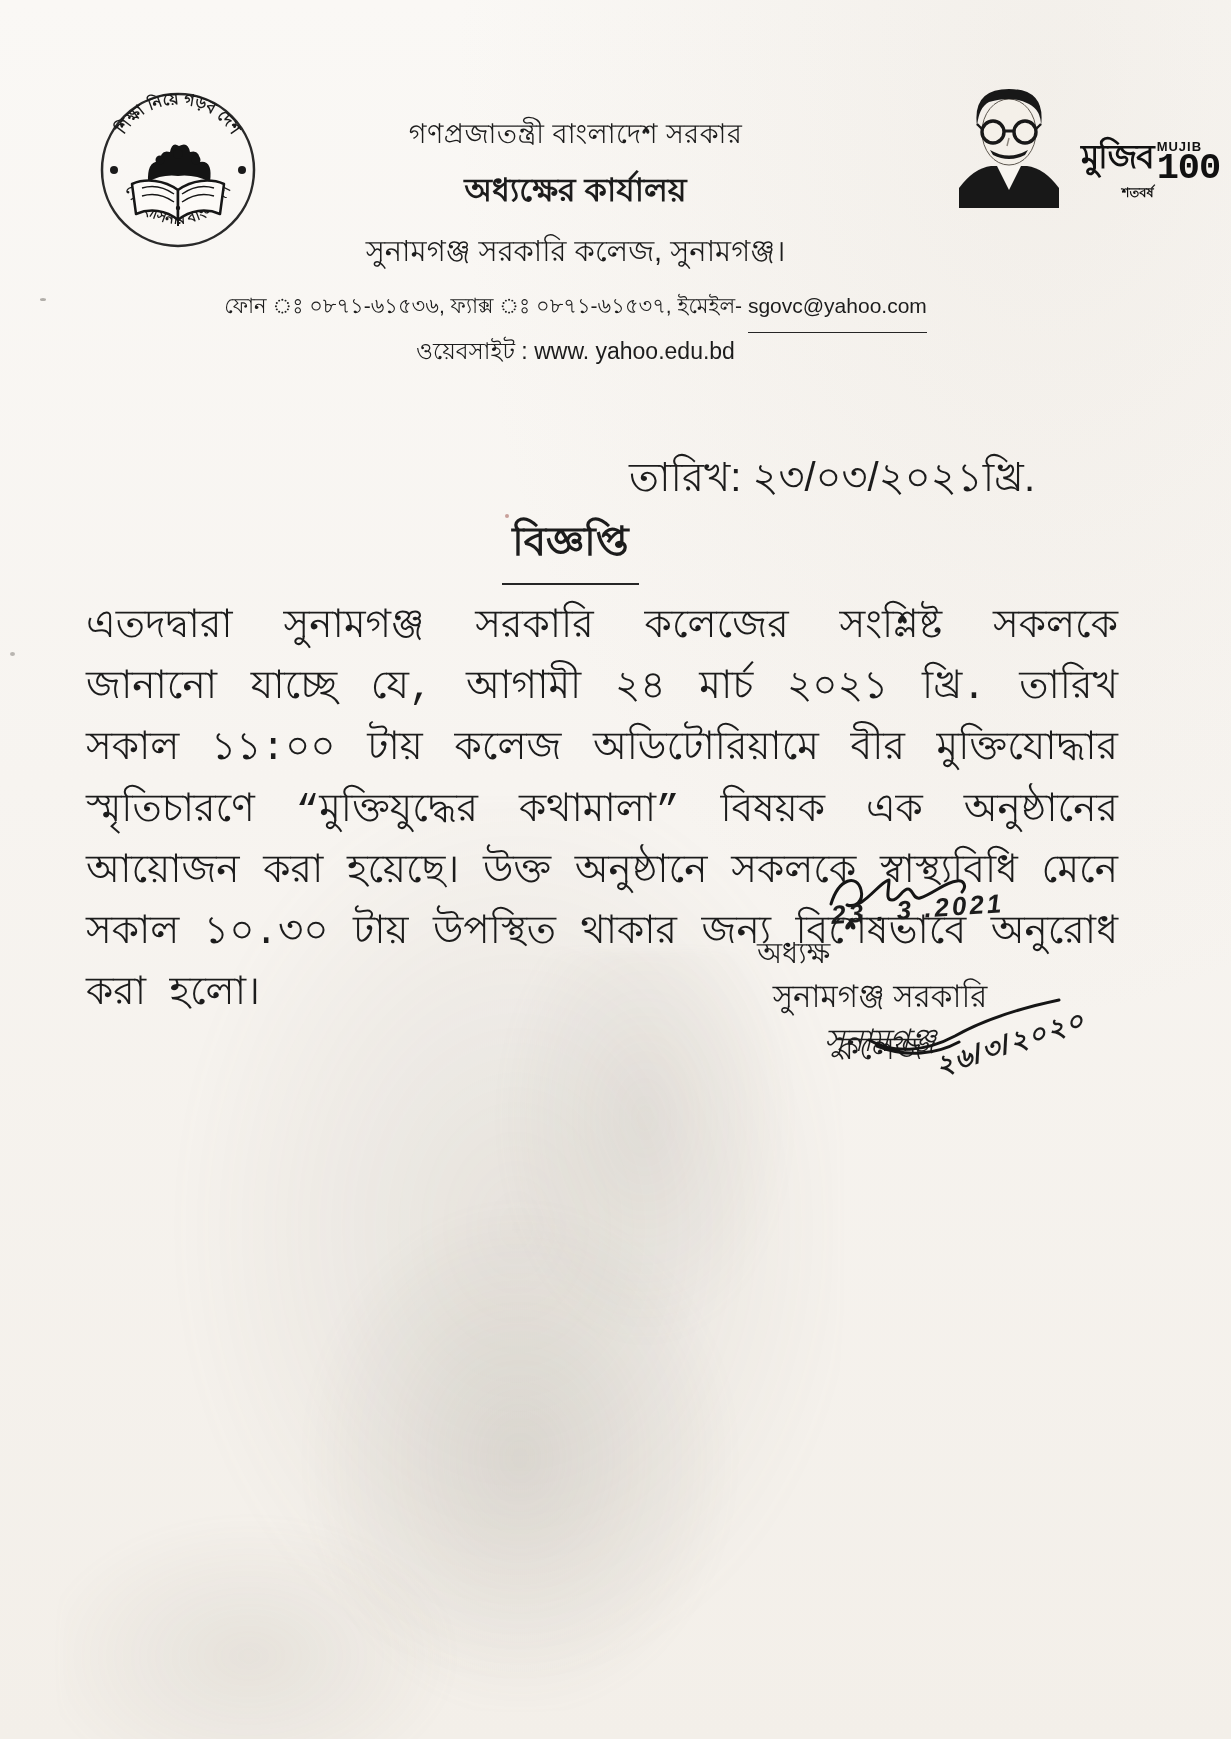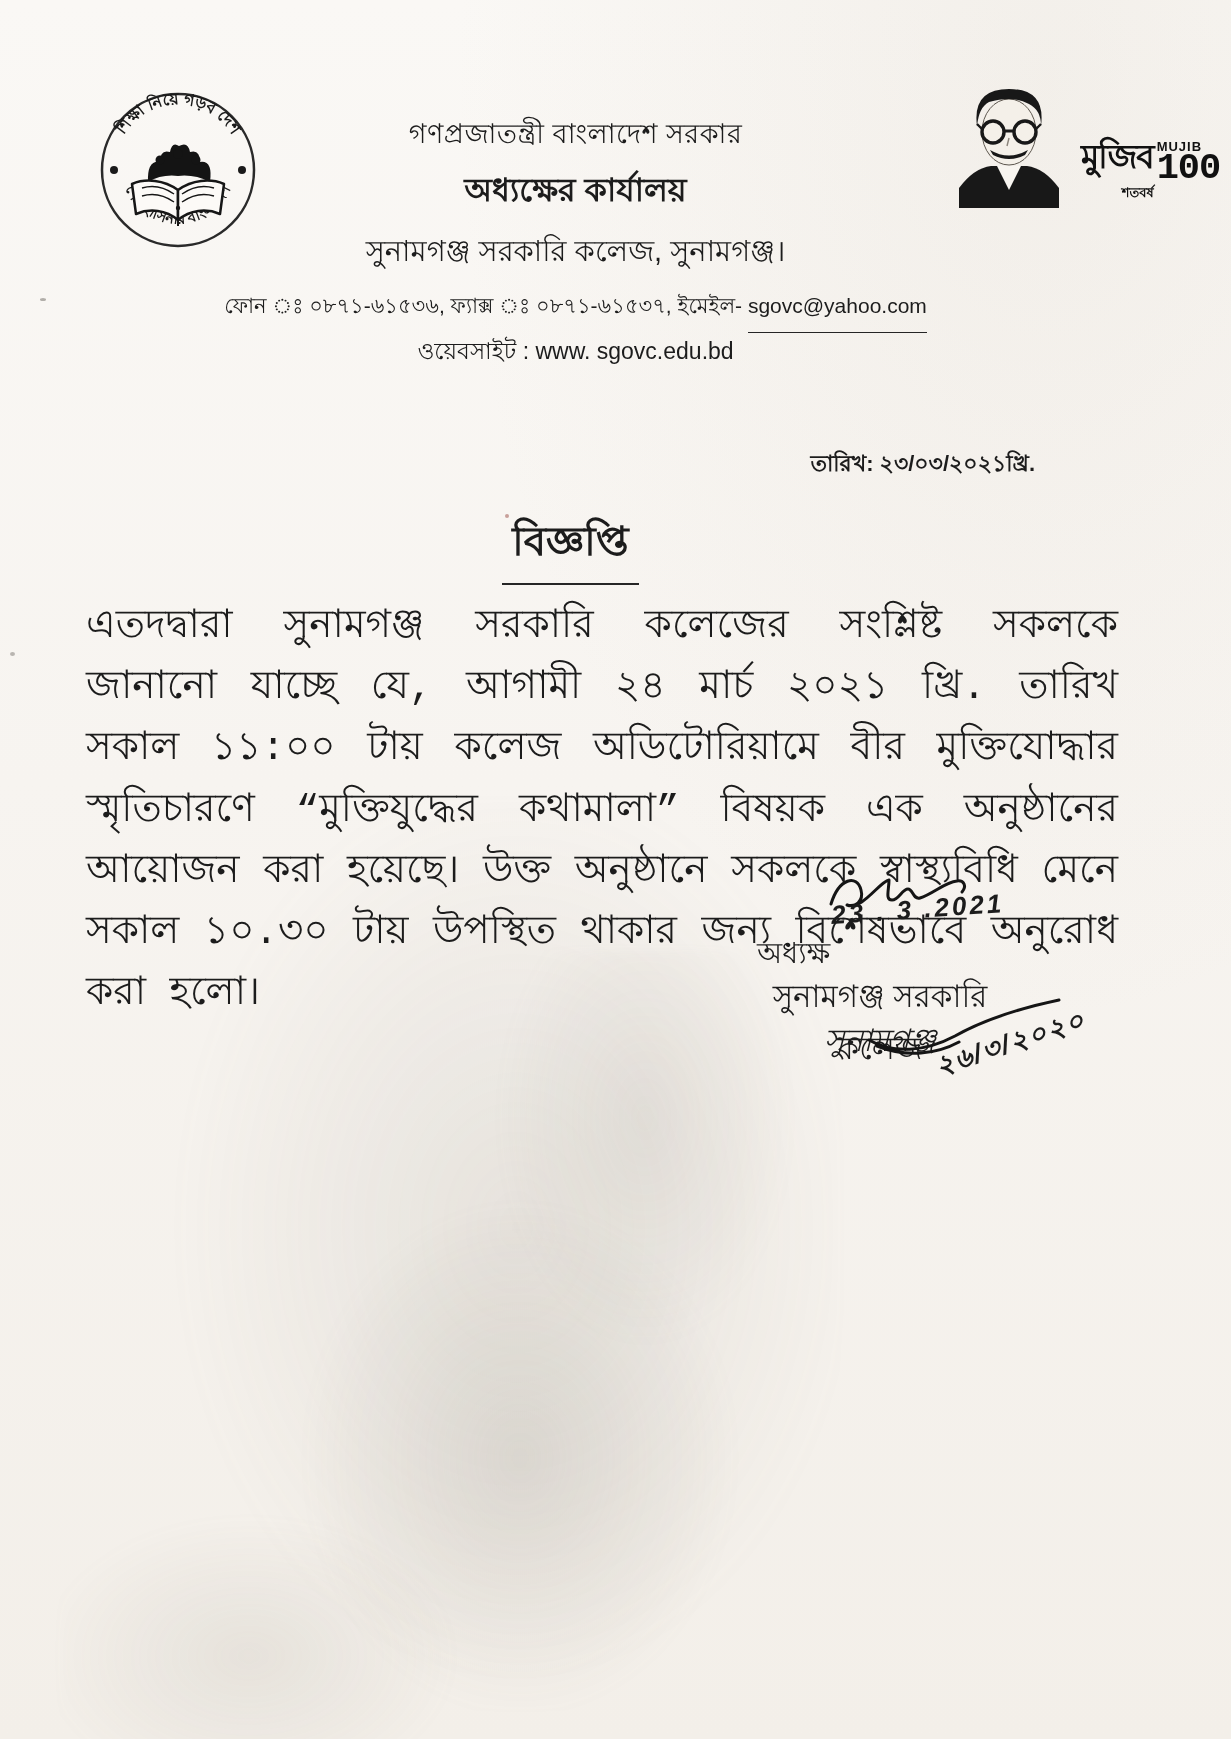--- a/index.html
+++ b/index.html
@@ -46,21 +46,21 @@
   .mujib-words { position:absolute; left:166px; top:60px; display:flex; align-items:flex-start;
     color:#111; }
   .mj-left { display:flex; flex-direction:column; align-items:flex-end; }
   .mj-bn  { font-size:33px; font-weight:800; line-height:1; letter-spacing:-1px; }
   .mj-sub { font-size:13px; font-weight:700; line-height:1; margin-top:13px; }
   .mj-col { display:flex; flex-direction:column; margin-left:3px; }
   .mj-en  { font-size:13px; font-weight:700; letter-spacing:1px; line-height:1; }
   .mj-100 { font-size:37px; font-weight:800; line-height:.85; letter-spacing:-1px;font-family:Liberation Mono, monospace; }
 
   
-  .date-line { position:absolute; top:446px; right:196px; font-size:22px;font-weight:bold; }
+  .date-line { position:absolute; top:446px; right:196px; font-size:40px; }
 
   .notice-title { position:absolute; top:510px; left:0; right:0; text-align:center;
     transform:translateX(-45px); }
   .notice-title span { display:inline-block; font-size:40px; font-weight:bold;
     border-bottom:2px solid #262626; padding:0 10px 6px; }
 
   .body-text { position:absolute; left:86px; top:597px; width:1032px;
     font-size:39px; line-height:1.57; text-align:justify;font-family:Liberation Mono, monospace; }
 
   
@@ -116,21 +116,21 @@
       <path d="M80 128 L80 136" stroke="#161616" stroke-width="2"></path>
       <circle cx="80" cy="118" r="2.2" fill="#161616"></circle>
     </svg>
   </div>
 
   <div class="header-center">
     <div class="govt-line">গণপ্রজাতন্ত্রী বাংলাদেশ সরকার</div>
     <div class="office-line">অধ্যক্ষের কার্যালয়</div>
     <div class="college-line">সুনামগঞ্জ সরকারি কলেজ, সুনামগঞ্জ।</div>
     <div class="contact-line"><span>ফোন ঃ ০৮৭১-৬১৫৩৬, ফ্যাক্স ঃ ০৮৭১-৬১৫৩৭, ইমেইল- </span><span class="email">sgovc@yahoo.com</span></div>
-    <div class="website-line"><span>ওয়েবসাইট : </span><span>www. sgovc.edu.bd</span></div>
+    <div class="website-line"><span>ওয়েবসাইট : </span><span>www. yahoo.edu.bd</span></div>
   </div>
 
   <div class="mujib-logo">
     <svg class="mujib-portrait" viewBox="0 0 160 128" width="160" height="128">
       <path d="M30 128 L30 108 Q45 88 62 86 L98 86 Q115 88 130 108 L130 128 Z" fill="#181818"></path>
       <path d="M68 86 L80 110 L92 86 Z" fill="#f8f5f0"></path>
       <ellipse cx="80" cy="52" rx="27" ry="33" fill="#f4f0e9" stroke="#5c564e" stroke-width="1"></ellipse>
       <path d="M48 46 Q43 9 80 9 Q117 9 112 46 Q112 30 100 24 Q84 15 60 22 Q50 27 48 46 Z" fill="#181818"></path>
       <circle cx="64" cy="52" r="11" fill="none" stroke="#181818" stroke-width="3.4"></circle>
       <circle cx="96" cy="52" r="11" fill="none" stroke="#181818" stroke-width="3.4"></circle>

